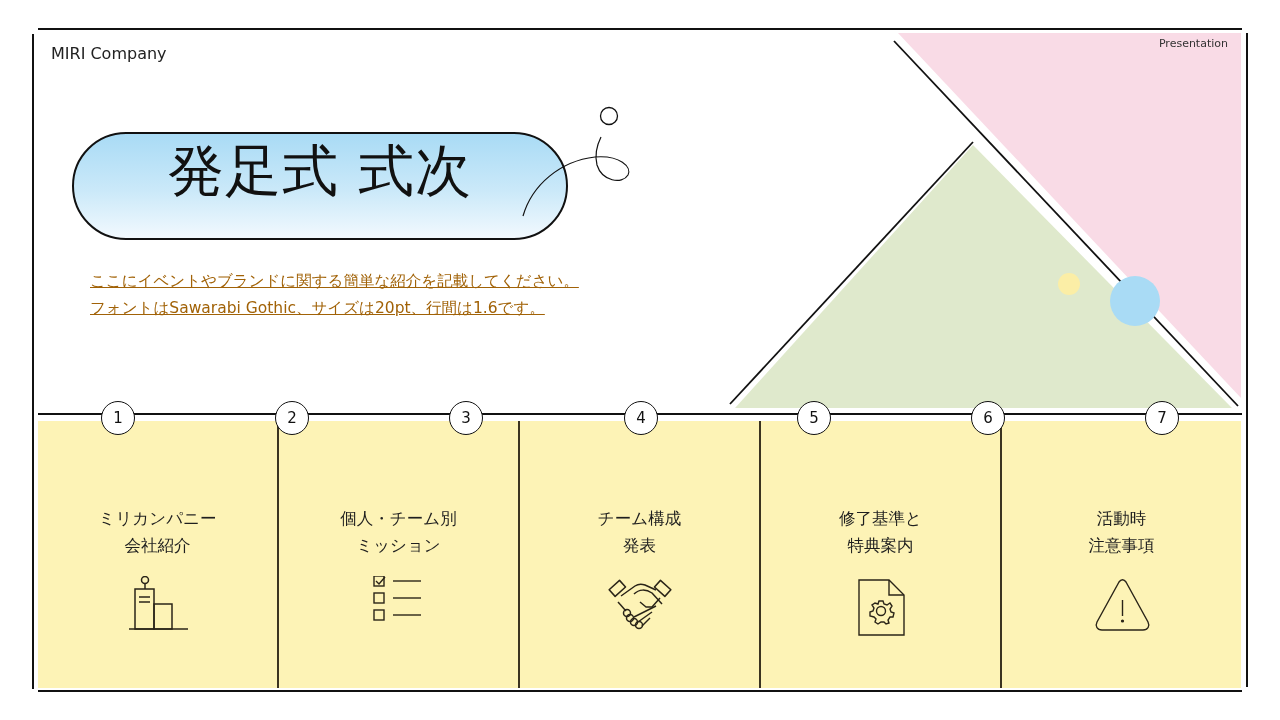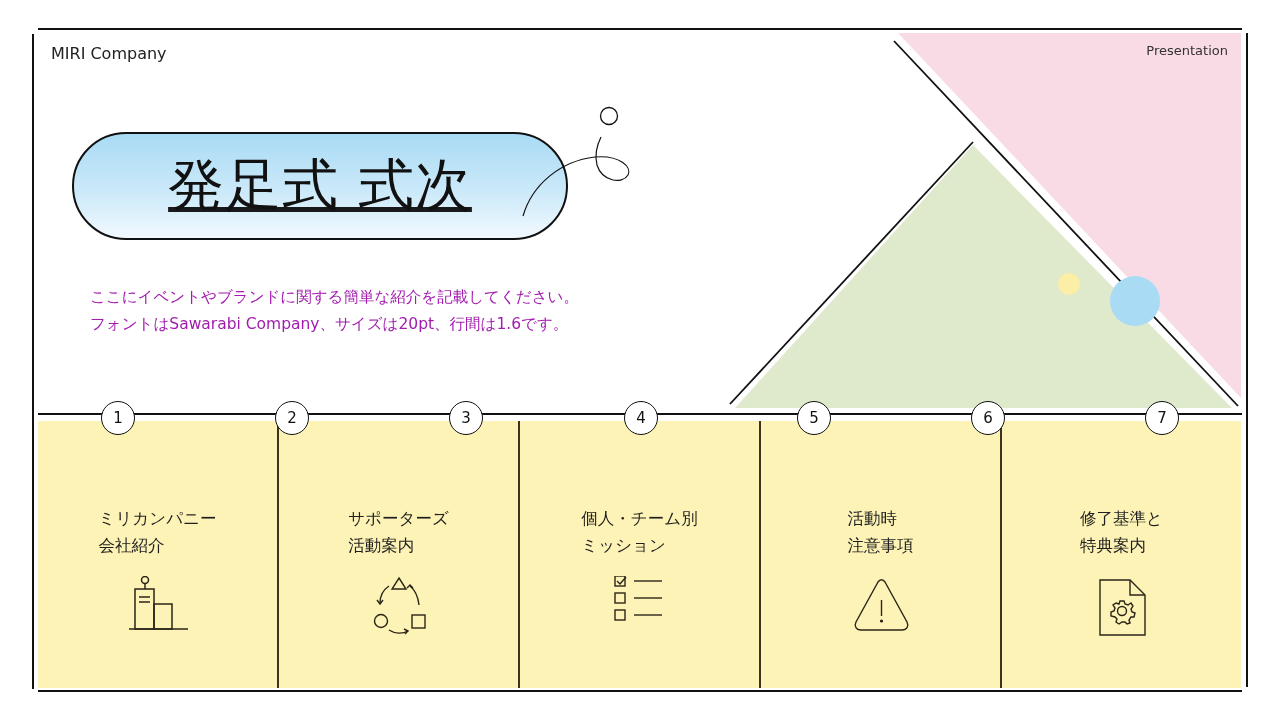--- a/index.html
+++ b/index.html
@@ -5,37 +5,37 @@
     html, body { margin: 0; padding: 0; }
     body {
       width: 1280px; height: 720px; position: relative; overflow: hidden;
       background: #ffffff;
       font-family: "DejaVu Sans", "Liberation Sans", sans-serif;
       color: #1a1a1a;
     }
     .abs { position: absolute; }
     .frame-line { position: absolute; background: #111; }
     #company { left: 51px; top: 44px; font-size: 16px; color: #222; }
-    #presentation { right: 52px; top: 43px; font-size: 13px; color: #333; z-index: 3; }
+    #presentation { right: 52px; top: 37px; font-size: 11px; color: #333; z-index: 3; }
     #deco-svg { left: 0; top: 0; width: 1280px; height: 720px; z-index: 1; }
     #title-pill {
       left: 72px; top: 132px; width: 496px; height: 108px;
       border: 2px solid #111; border-radius: 56px;
       background: linear-gradient(180deg, #a9dbf5 0%, #cbe9f9 55%, #f2f9fe 100%);
-      display: flex; align-items: center; justify-content: center;
-      z-index: 2; box-sizing: border-box; text-decoration: underline;
+      display: flex; align-items: flex-start; justify-content: center;
+      z-index: 2; box-sizing: border-box;
     }
     #title-text { font-size: 56px; letter-spacing: 1px; color: #111; font-weight: 400; }
     #loop-svg { left: 510px; top: 95px; width: 130px; height: 130px; z-index: 3; }
-    #intro { left: 90px; top: 284px; font-size: 15.5px; line-height: 27px; color: #a21caf; z-index: 2; }
+    #intro { left: 90px; top: 268px; font-size: 15.5px; line-height: 27px; color: #a16207; z-index: 2; text-decoration: underline; }
     #timeline-line { left: 38px; top: 413px; width: 1204px; height: 2px; background: #111; z-index: 4; }
     #cards { left: 38px; top: 421px; width: 1203px; height: 267px; background: #fdf3b6; z-index: 2; display: flex; }
     .card { position: relative; flex: 1 1 0; height: 100%; display: flex; flex-direction: column; align-items: center; }
     .card + .card { border-left: 2px solid #3b3320; }
-    .card-title { margin-top: 84px; font-size: 16.5px; line-height: 27px; color: #1f1f1f; white-space: pre-line; }
+    .card-title { margin-top: 84px; font-size: 16.5px; line-height: 27px; text-align: center; color: #1f1f1f; white-space: pre-line; }
     .card-icon { position: absolute; top: 155px; left: 50%; transform: translateX(-50%); width: 72px; height: 66px; }
     .num-badge {
       position: absolute; top: 401px; width: 34px; height: 34px; border-radius: 50%;
       border: 1.6px solid #111; background: #fff; z-index: 5;
       display: flex; align-items: center; justify-content: center;
       font-size: 15px; color: #111; box-sizing: border-box;
     }
   </style>
 </head>
 <body>
@@ -65,84 +65,88 @@
   <span id="title-text">発足式 式次</span>
 </div>
 
 <svg id="loop-svg" class="abs" viewBox="0 0 130 130">
   <circle cx="99" cy="21" r="8.5" fill="none" stroke="#111" stroke-width="1.3"></circle>
   <path d="M 13 121 C 22 90, 50 66, 85 62 C 110 60, 122 72, 118 80 C 112 90, 92 86, 87 70 C 84 58, 88 48, 91 42" fill="none" stroke="#111" stroke-width="1.2"></path>
 </svg>
 
 <div id="intro" class="abs">
   <div>ここにイベントやブランドに関する簡単な紹介を記載してください。</div>
-  <div>フォントはSawarabi Company、サイズは20pt、行間は1.6です。</div>
+  <div>フォントはSawarabi Gothic、サイズは20pt、行間は1.6です。</div>
 </div>
 
 <div id="timeline-line" class="abs"></div>
 
 <div id="cards" class="abs">
   <div class="card">
     <div class="card-title">ミリカンパニー
 会社紹介</div>
     <svg class="card-icon" viewBox="0 0 72 66" fill="none" stroke="#2a2418" stroke-width="1.5">
       <circle cx="23" cy="4" r="3.5"></circle>
       <line x1="23" y1="7.5" x2="23" y2="13"></line>
       <rect x="13" y="13" width="19" height="40"></rect>
       <line x1="17" y1="21" x2="28" y2="21"></line>
       <line x1="17" y1="26" x2="28" y2="26"></line>
       <rect x="32" y="28" width="18" height="25"></rect>
       <line x1="7" y1="53" x2="66" y2="53"></line>
     </svg>
   </div>
   <div class="card">
-    <div class="card-title">サポーターズ
-活動案内</div>
-    <svg class="card-icon" viewBox="0 0 72 66" fill="none" stroke="#2a2418" stroke-width="1.4">
-      <polygon points="36,2 43,13 29,13"></polygon>
-      <circle cx="18" cy="45" r="6.5"></circle>
-      <rect x="49" y="39" width="13" height="13"></rect>
-      <path d="M 26 10 C 20 14, 17 20, 17 27"></path>
-      <polyline points="14,24 17,28 20,24"></polyline>
-      <path d="M 47 10 C 52 14, 55 20, 56 29"></path>
-      <polyline points="44,12 47,9 50,12"></polyline>
-      <path d="M 26 54 C 32 58, 40 58, 45 55"></path>
-      <polyline points="41,53 45,55 42,58"></polyline>
-    </svg>
-  </div>
-  <div class="card">
     <div class="card-title">個人・チーム別
 ミッション</div>
     <svg class="card-icon" viewBox="0 0 72 66" fill="none" stroke="#2a2418" stroke-width="1.4">
       <rect x="11" y="0" width="10" height="10"></rect>
       <polyline points="13,5 16,8 22,1"></polyline>
       <line x1="30" y1="5" x2="58" y2="5"></line>
       <rect x="11" y="17" width="10" height="10"></rect>
       <line x1="30" y1="22" x2="58" y2="22"></line>
       <rect x="11" y="34" width="10" height="10"></rect>
       <line x1="30" y1="39" x2="58" y2="39"></line>
     </svg>
   </div>
   <div class="card">
-    <div class="card-title">活動時
-注意事項</div>
-    <svg class="card-icon" viewBox="0 0 72 66" fill="none" stroke="#2a2418" stroke-width="1.4" stroke-linejoin="round">
-      <path d="M 33 6 C 35 3, 38 3, 40 6 L 62 46 C 64 50, 62 54, 57 54 L 16 54 C 11 54, 9 50, 11 46 Z"></path>
-      <line x1="36.5" y1="24" x2="36.5" y2="40"></line>
-      <circle cx="36.5" cy="45" r="0.9" fill="#2a2418"></circle>
+    <div class="card-title">チーム構成
+発表</div>
+    <svg class="card-icon" viewBox="0 0 72 66" fill="none" stroke="#2a2418" stroke-width="1.5" stroke-linejoin="round">
+      <rect x="6" y="8" width="14" height="9" transform="rotate(-42 13 12)"></rect>
+      <rect x="52" y="8" width="14" height="9" transform="rotate(42 59 12)"></rect>
+      <path d="M 17 20 L 31 10 C 34 8, 38 8, 41 9 L 52 14"></path>
+      <path d="M 56 22 L 48 31 L 42 31 L 36 26"></path>
+      <path d="M 30 18 C 35 13, 42 13, 48 17 L 58 28"></path>
+      <path d="M 14 26 L 22 35"></path>
+      <circle cx="23" cy="37" r="3.5"></circle>
+      <circle cx="26" cy="42" r="3.5"></circle>
+      <circle cx="30" cy="46" r="3.5"></circle>
+      <circle cx="35" cy="49" r="3.5"></circle>
+      <path d="M 38 50 L 46 42"></path>
+      <path d="M 34 46 L 48 36"></path>
+      <path d="M 30 41 L 52 30"></path>
     </svg>
   </div>
   <div class="card">
     <div class="card-title">修了基準と
 特典案内</div>
     <svg class="card-icon" viewBox="0 0 72 66" fill="none" stroke="#2a2418" stroke-width="1.4">
       <path d="M 14 4 L 44 4 L 59 19 L 59 59 L 14 59 Z"></path>
       <path d="M 44 4 L 44 19 L 59 19"></path>
       <circle cx="36" cy="35" r="4.5"></circle>
       <path d="M 34 25 L 38 25 L 39 28 L 42 29 L 45 27 L 47 30 L 45 33 L 46 36 L 49 37 L 48 41 L 45 41 L 43 44 L 44 47 L 41 48 L 39 46 L 36 46 L 33 48 L 30 46 L 31 43 L 29 41 L 25 40 L 25 36 L 28 35 L 29 32 L 27 29 L 30 27 L 33 28 Z"></path>
+    </svg>
+  </div>
+  <div class="card">
+    <div class="card-title">活動時
+注意事項</div>
+    <svg class="card-icon" viewBox="0 0 72 66" fill="none" stroke="#2a2418" stroke-width="1.4" stroke-linejoin="round">
+      <path d="M 33 6 C 35 3, 38 3, 40 6 L 62 46 C 64 50, 62 54, 57 54 L 16 54 C 11 54, 9 50, 11 46 Z"></path>
+      <line x1="36.5" y1="24" x2="36.5" y2="40"></line>
+      <circle cx="36.5" cy="45" r="0.9" fill="#2a2418"></circle>
     </svg>
   </div>
 </div>
 
 <div class="num-badge" style="left:101px;">1</div>
 <div class="num-badge" style="left:275px;">2</div>
 <div class="num-badge" style="left:449px;">3</div>
 <div class="num-badge" style="left:624px;">4</div>
 <div class="num-badge" style="left:797px;">5</div>
 <div class="num-badge" style="left:971px;">6</div>

